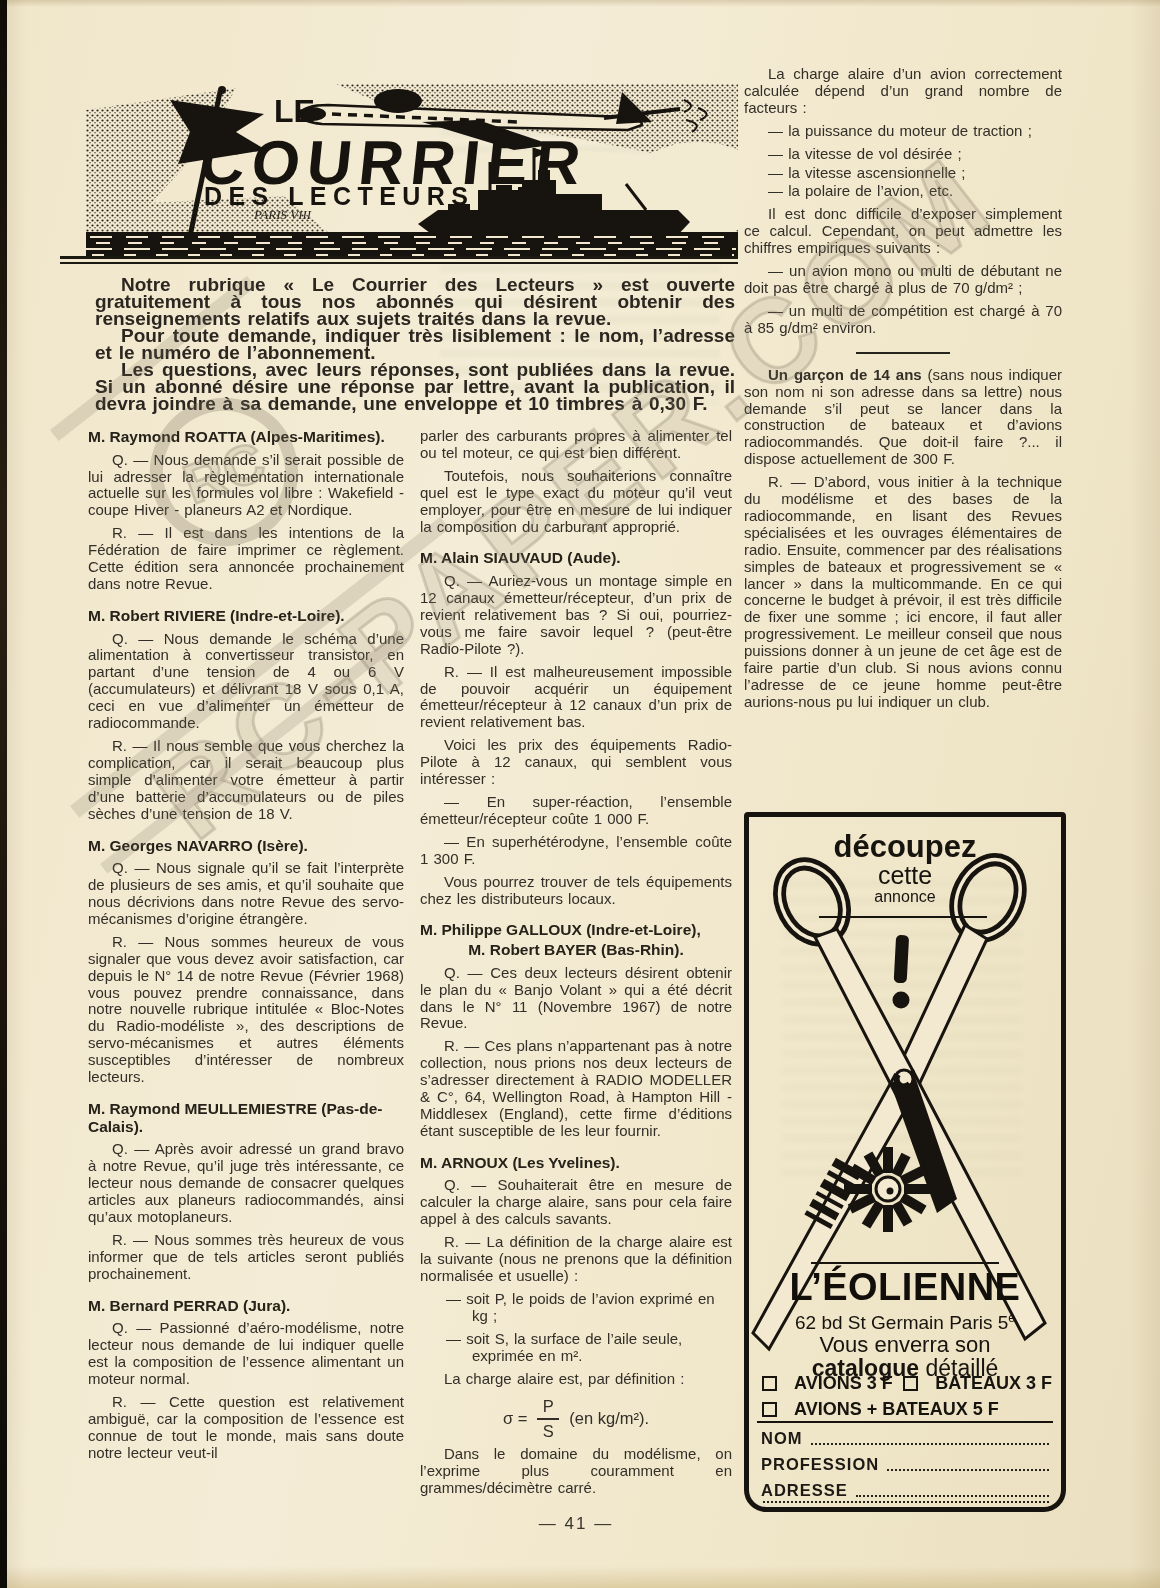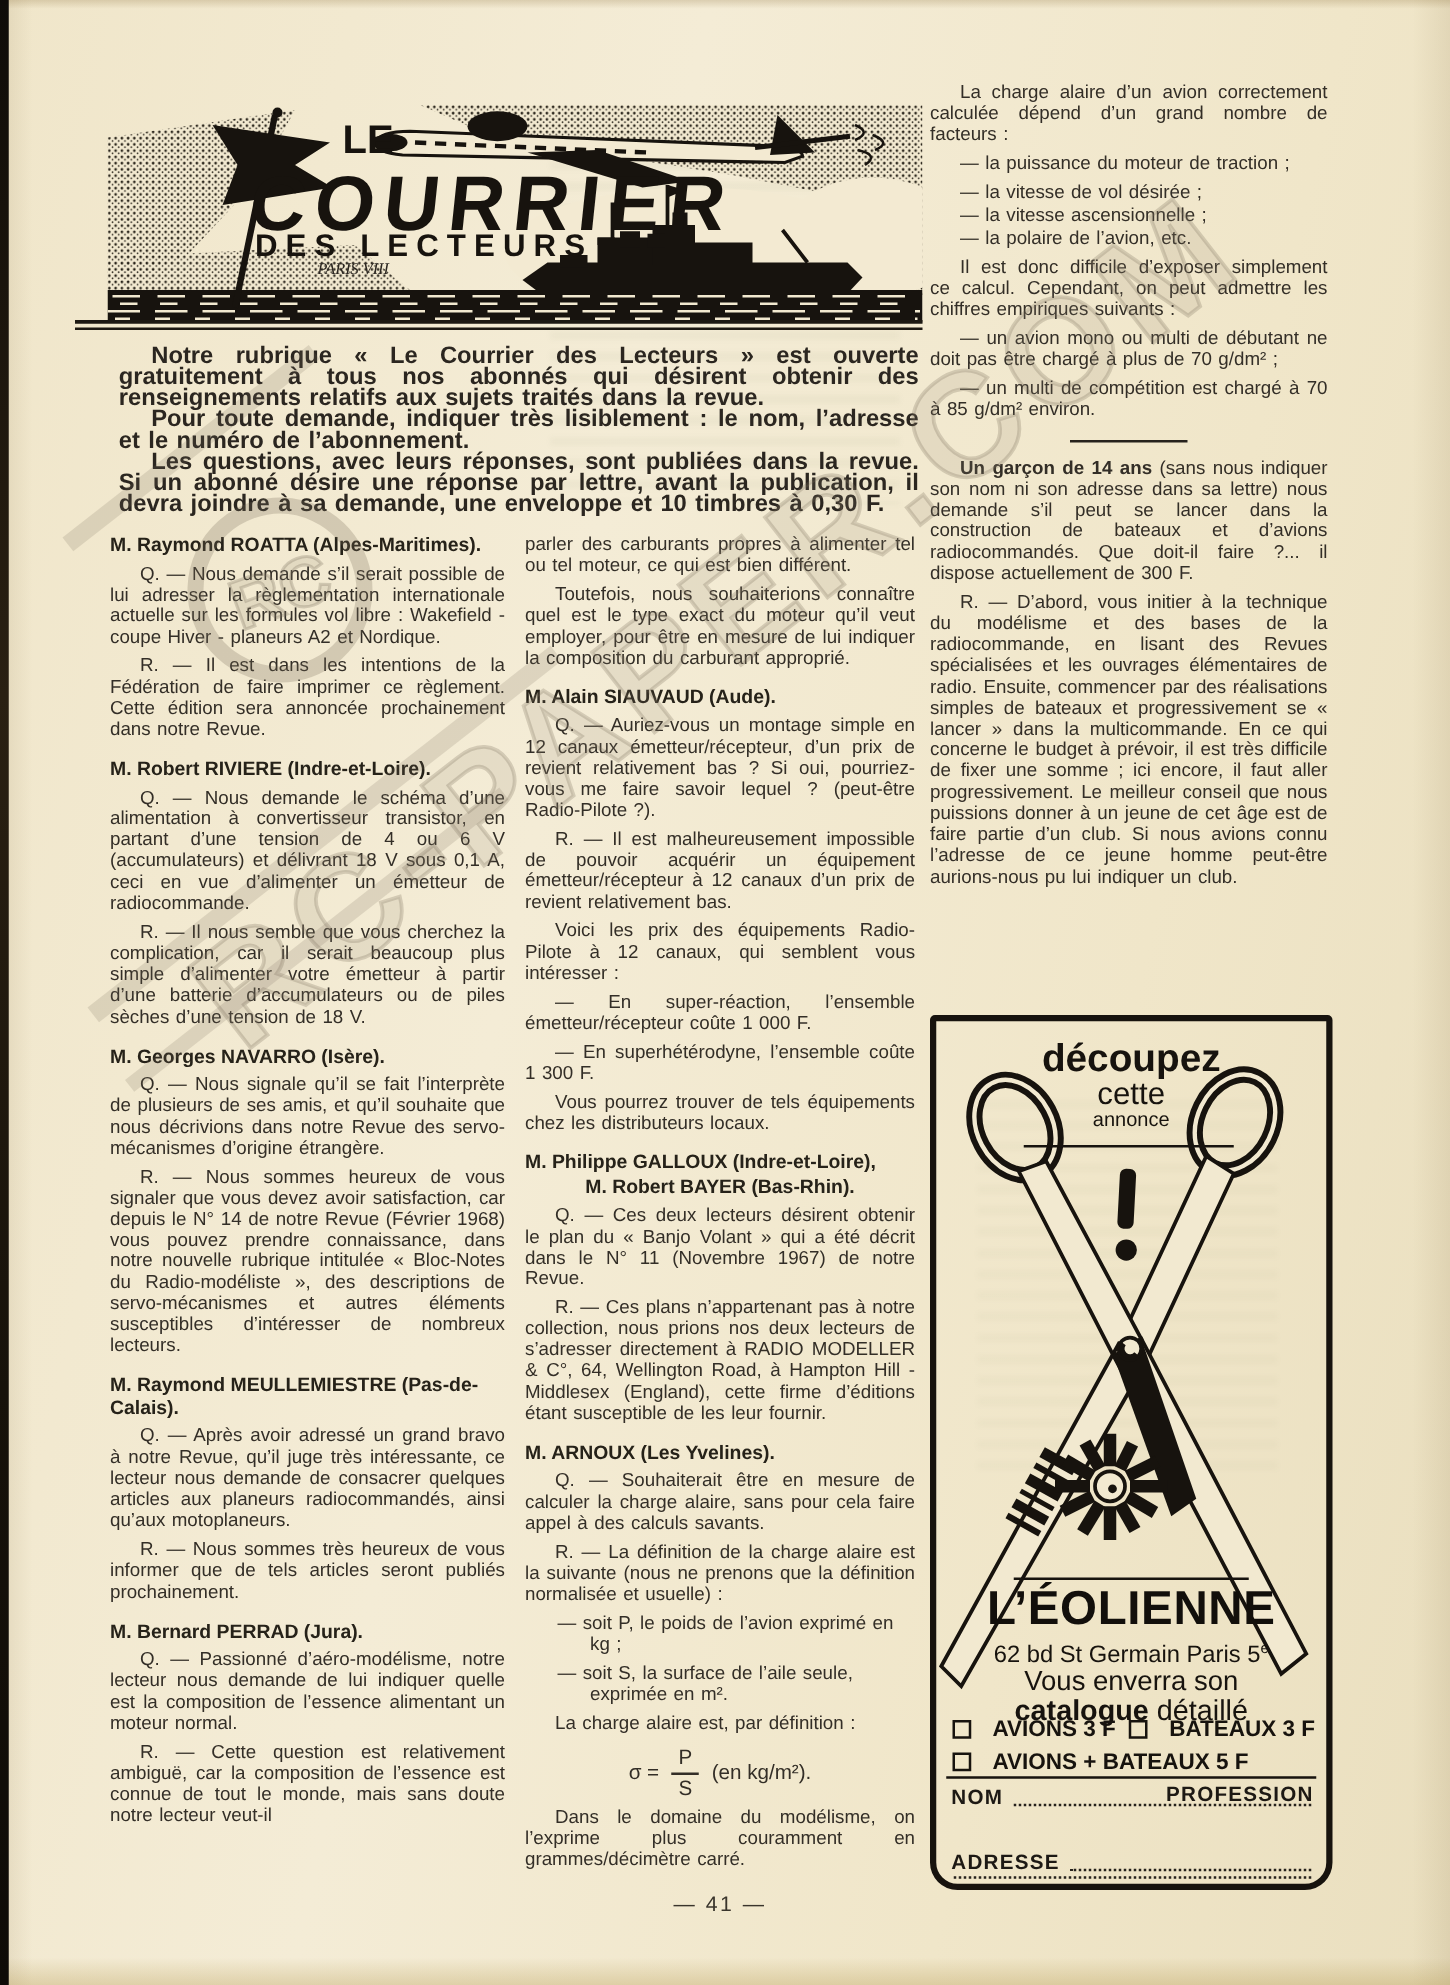--- a/index.html
+++ b/index.html
@@ -325,21 +325,21 @@
           <span>AVIONS + BATEAUX 5 F</span>
         </span>
       </div>
 
       <div class="ad-rule"></div>
 
       <div class="frow" style="top:612px;">
         <span>NOM</span>
           <span class="dots"></span>
       </div>
-      <div class="frow" style="top:610px;flex-direction:column;">
+      <div class="frow" style="top:638px;">
         <span>PROFESSION</span>
           <span class="dots"></span>
       </div>
       <div class="frow" style="top:664px;">
         <span>ADRESSE</span>
           <span class="dots"></span>
       </div>
       <div class="frow only-dots" style="top:672px;">
         <span class="dots"></span>
       </div>

